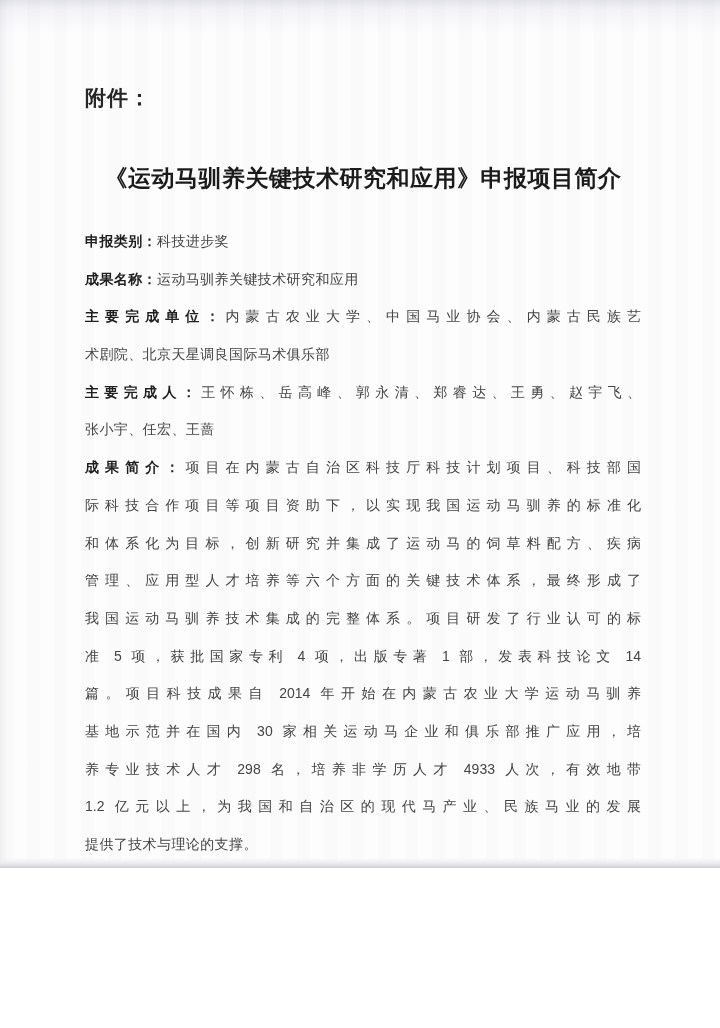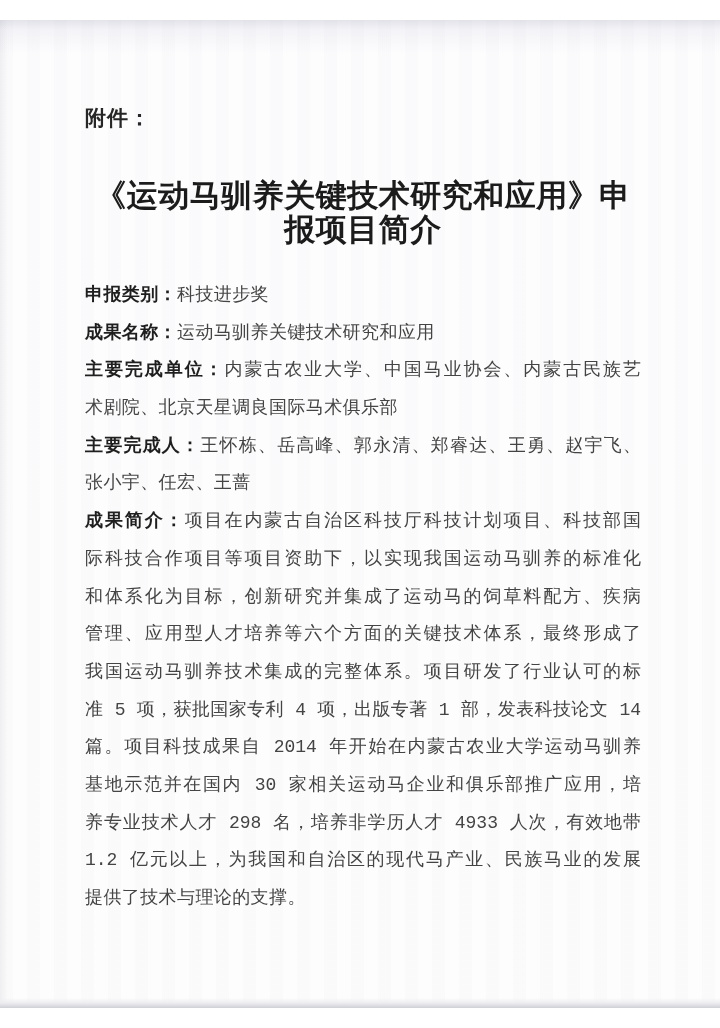--- a/index.html
+++ b/index.html
@@ -3,29 +3,28 @@
 <meta charset="utf-8">
 <style>
   html, body {
     margin: 0;
     padding: 0;
     background: #ffffff;
   }
   .page {
     position: relative;
     width: 720px;
-    height: 988px;
+    height: 868px;
     overflow: hidden;
-    font-family: Liberation Mono, monospace;
+    font-family: Liberation Sans, sans-serif;
     background:
       repeating-linear-gradient(90deg,
         rgba(110,110,135,0.018) 0px, rgba(110,110,135,0.018) 13px,
         rgba(255,255,255,0) 13px, rgba(255,255,255,0) 27px),
       linear-gradient(180deg, #e3e3ea 0px, #f4f4f8 10px, #fdfdfe 34px, #fdfdfd 100%);
-    margin-top: 20px;
   }
   .scan-edge-bottom {
     position: absolute;
     left: 0; right: 0; bottom: 0;
     height: 10px;
     background: linear-gradient(0deg, #cfcfd6 0px, #ededf1 5px, rgba(255,255,255,0) 10px);
   }
   .scan-edge-left {
     position: absolute;
     left: 0; top: 0; bottom: 0;
@@ -40,33 +39,33 @@
   }
   .attachment {
     margin-top: 84px;
     font-size: 21px;
     font-weight: 700;
     color: #262626;
     letter-spacing: 1px;
   }
   .title {
     margin: 49px 0 0 0;
-    font-size: 31px;
+    font-size: 23px;
     line-height: 34px;
     font-weight: 700;
     text-align: center;
     color: #1b1b1b;
     letter-spacing: 0.5px;
   }
   .doc-body {
     margin-top: 28px;
     color: #444444;
   }
   .line {
-    font-size: 18px;
+    font-size: 14px;
     line-height: 37.7px;
     height: 37.7px;
     white-space: nowrap;
     letter-spacing: 0.4px;
     text-align: left;
   }
   .line.fill {
     white-space: normal;
     text-align: justify;
     text-align-last: justify;

